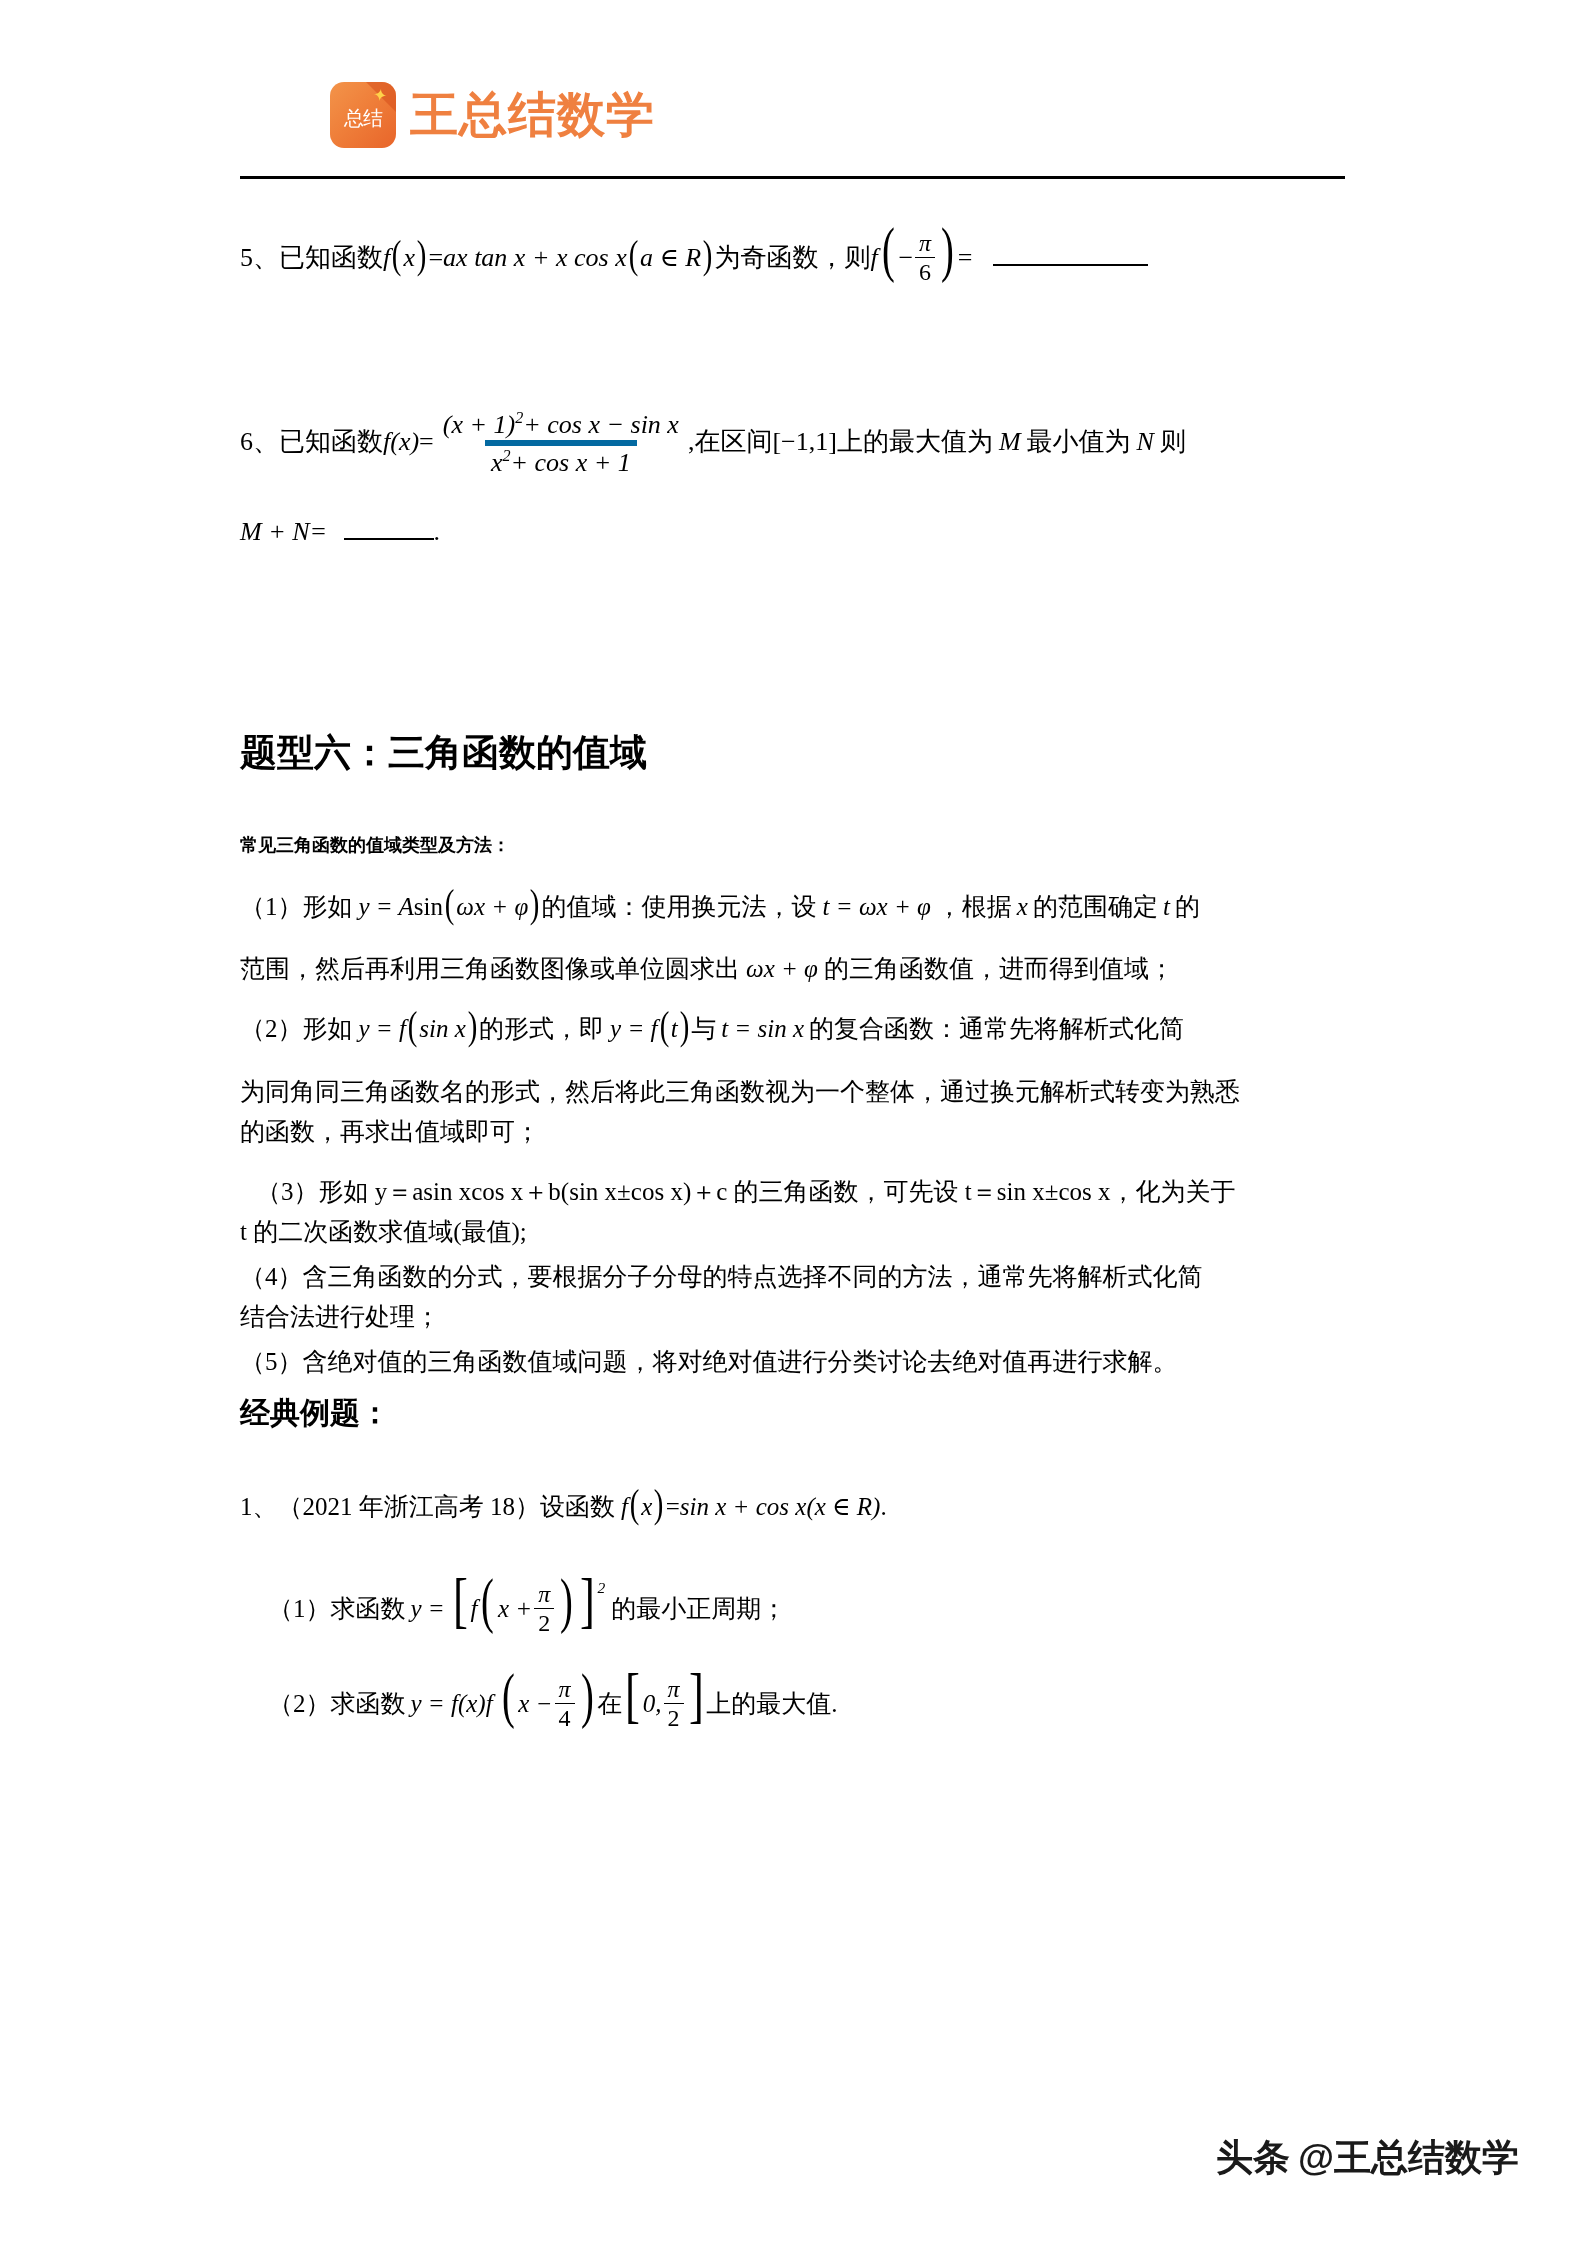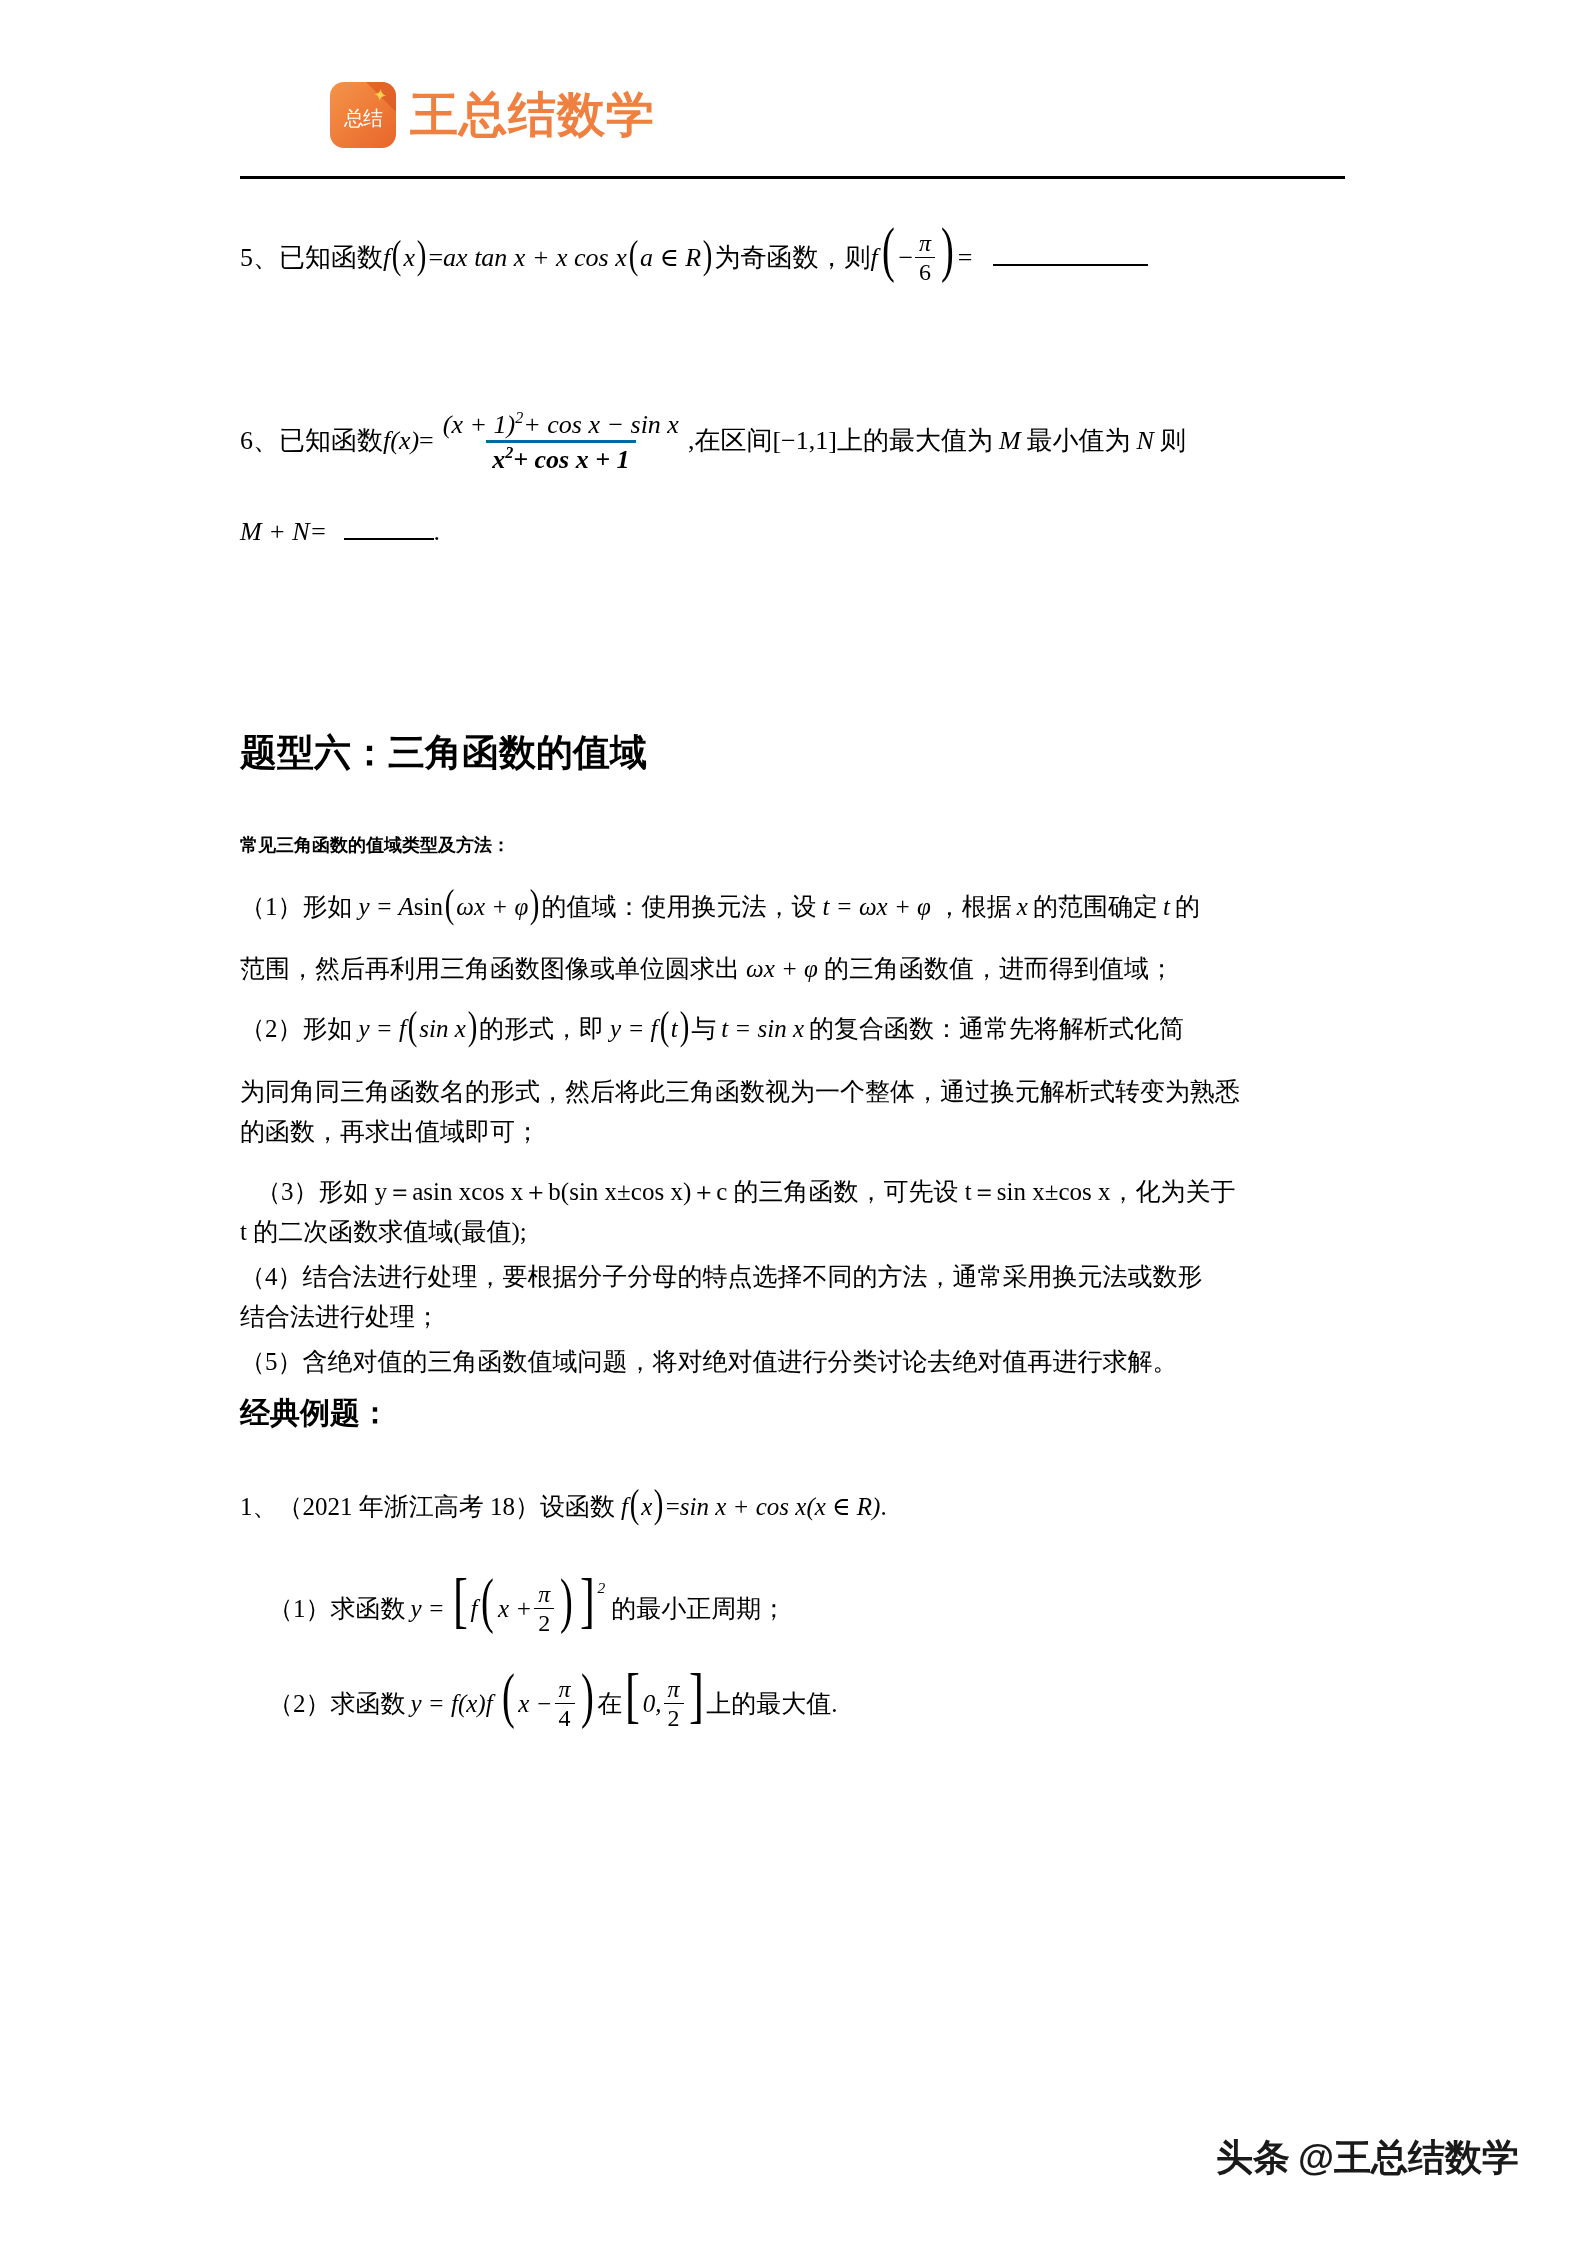--- a/index.html
+++ b/index.html
@@ -125,21 +125,21 @@
   .frac {
     display: inline-flex;
     flex-direction: column;
     align-items: center;
     vertical-align: middle;
     margin: 2px 3px;
     position: relative;
     top: -1px;
   }
   .frac .num { padding: 0 6px 1px 6px; }
-  .frac .den { padding: 1px 6px 0 6px; border-top: 3px solid #0369a1; font-weight: bold; }
+  .frac .den { padding: 1px 6px 0 6px; border-top: 6px solid #0369a1; }
 
   .frac-sm {
     display: inline-flex;
     flex-direction: column;
     align-items: center;
     vertical-align: middle;
     margin: 0 2px;
     font-size: 24px;
     position: relative;
     top: -2px;
@@ -289,21 +289,21 @@
   </div>
   <div class="para" style="left:240px; top:1078px;">为同角同三角函数名的形式，然后将此三角函数视为一个整体，通过换元解析式转变为熟悉</div>
   <div class="para" style="left:240px; top:1118px;">的函数，再求出值域即可；</div>
 
   <div class="para" style="left:240px; top:1178px;margin-left:16px;">
     <span>（3）</span><span>形如 y＝asin xcos x＋b(sin x±cos x)＋c 的三角函数，可先设 t＝sin x±cos x，化为关于</span>
   </div>
   <div class="para" style="left:240px; top:1218px;">t 的二次函数求值域(最值);</div>
 
   <div class="para" style="left:240px; top:1263px;">
-    <span>（4）</span><span>结合法进行处理，要根据分子分母的特点选择不同的方法，通常采用换元法或数形</span>
+    <span>（4）</span><span>含三角函数的分式，要根据分子分母的特点选择不同的方法，通常先将解析式化简</span>
   </div>
   <div class="para" style="left:240px; top:1303px;">结合法进行处理；</div>
 
   <div class="para" style="left:240px; top:1348px;">
     <span>（5）</span><span>含绝对值的三角函数值域问题，将对绝对值进行分类讨论去绝对值再进行求解。</span>
   </div>
 
   <div class="sub-title2" style="left:240px; top:1393px;">经典例题：</div>
 
   <div class="mtext" style="left:240px; top:1493px; font-size:25px;">

